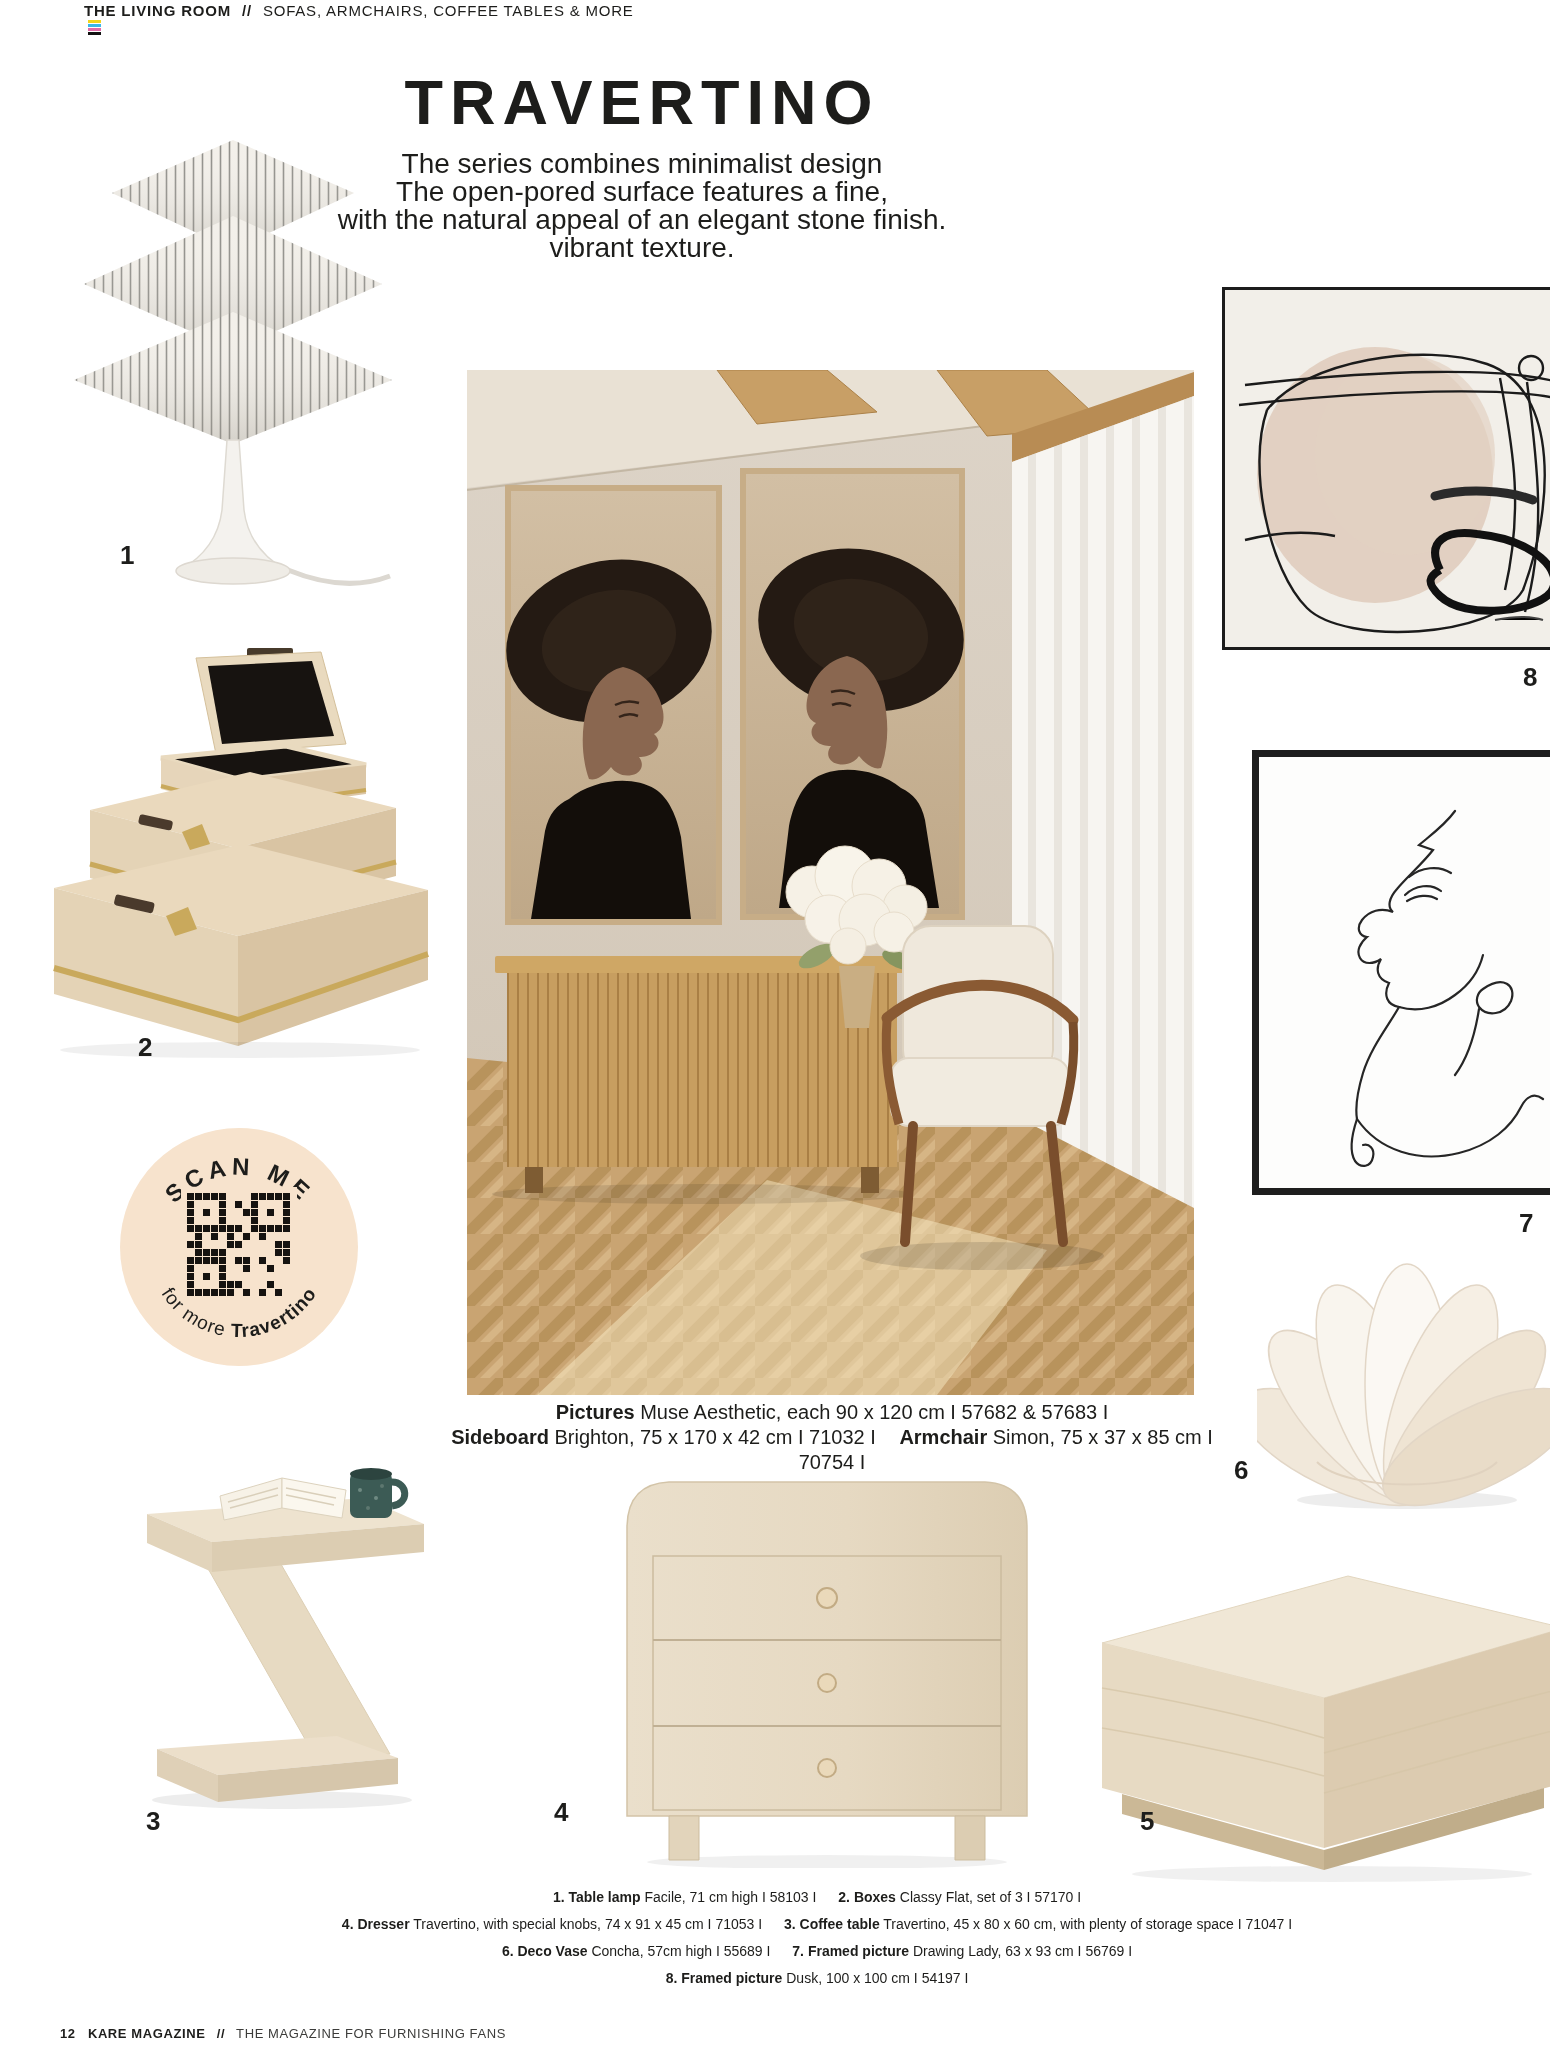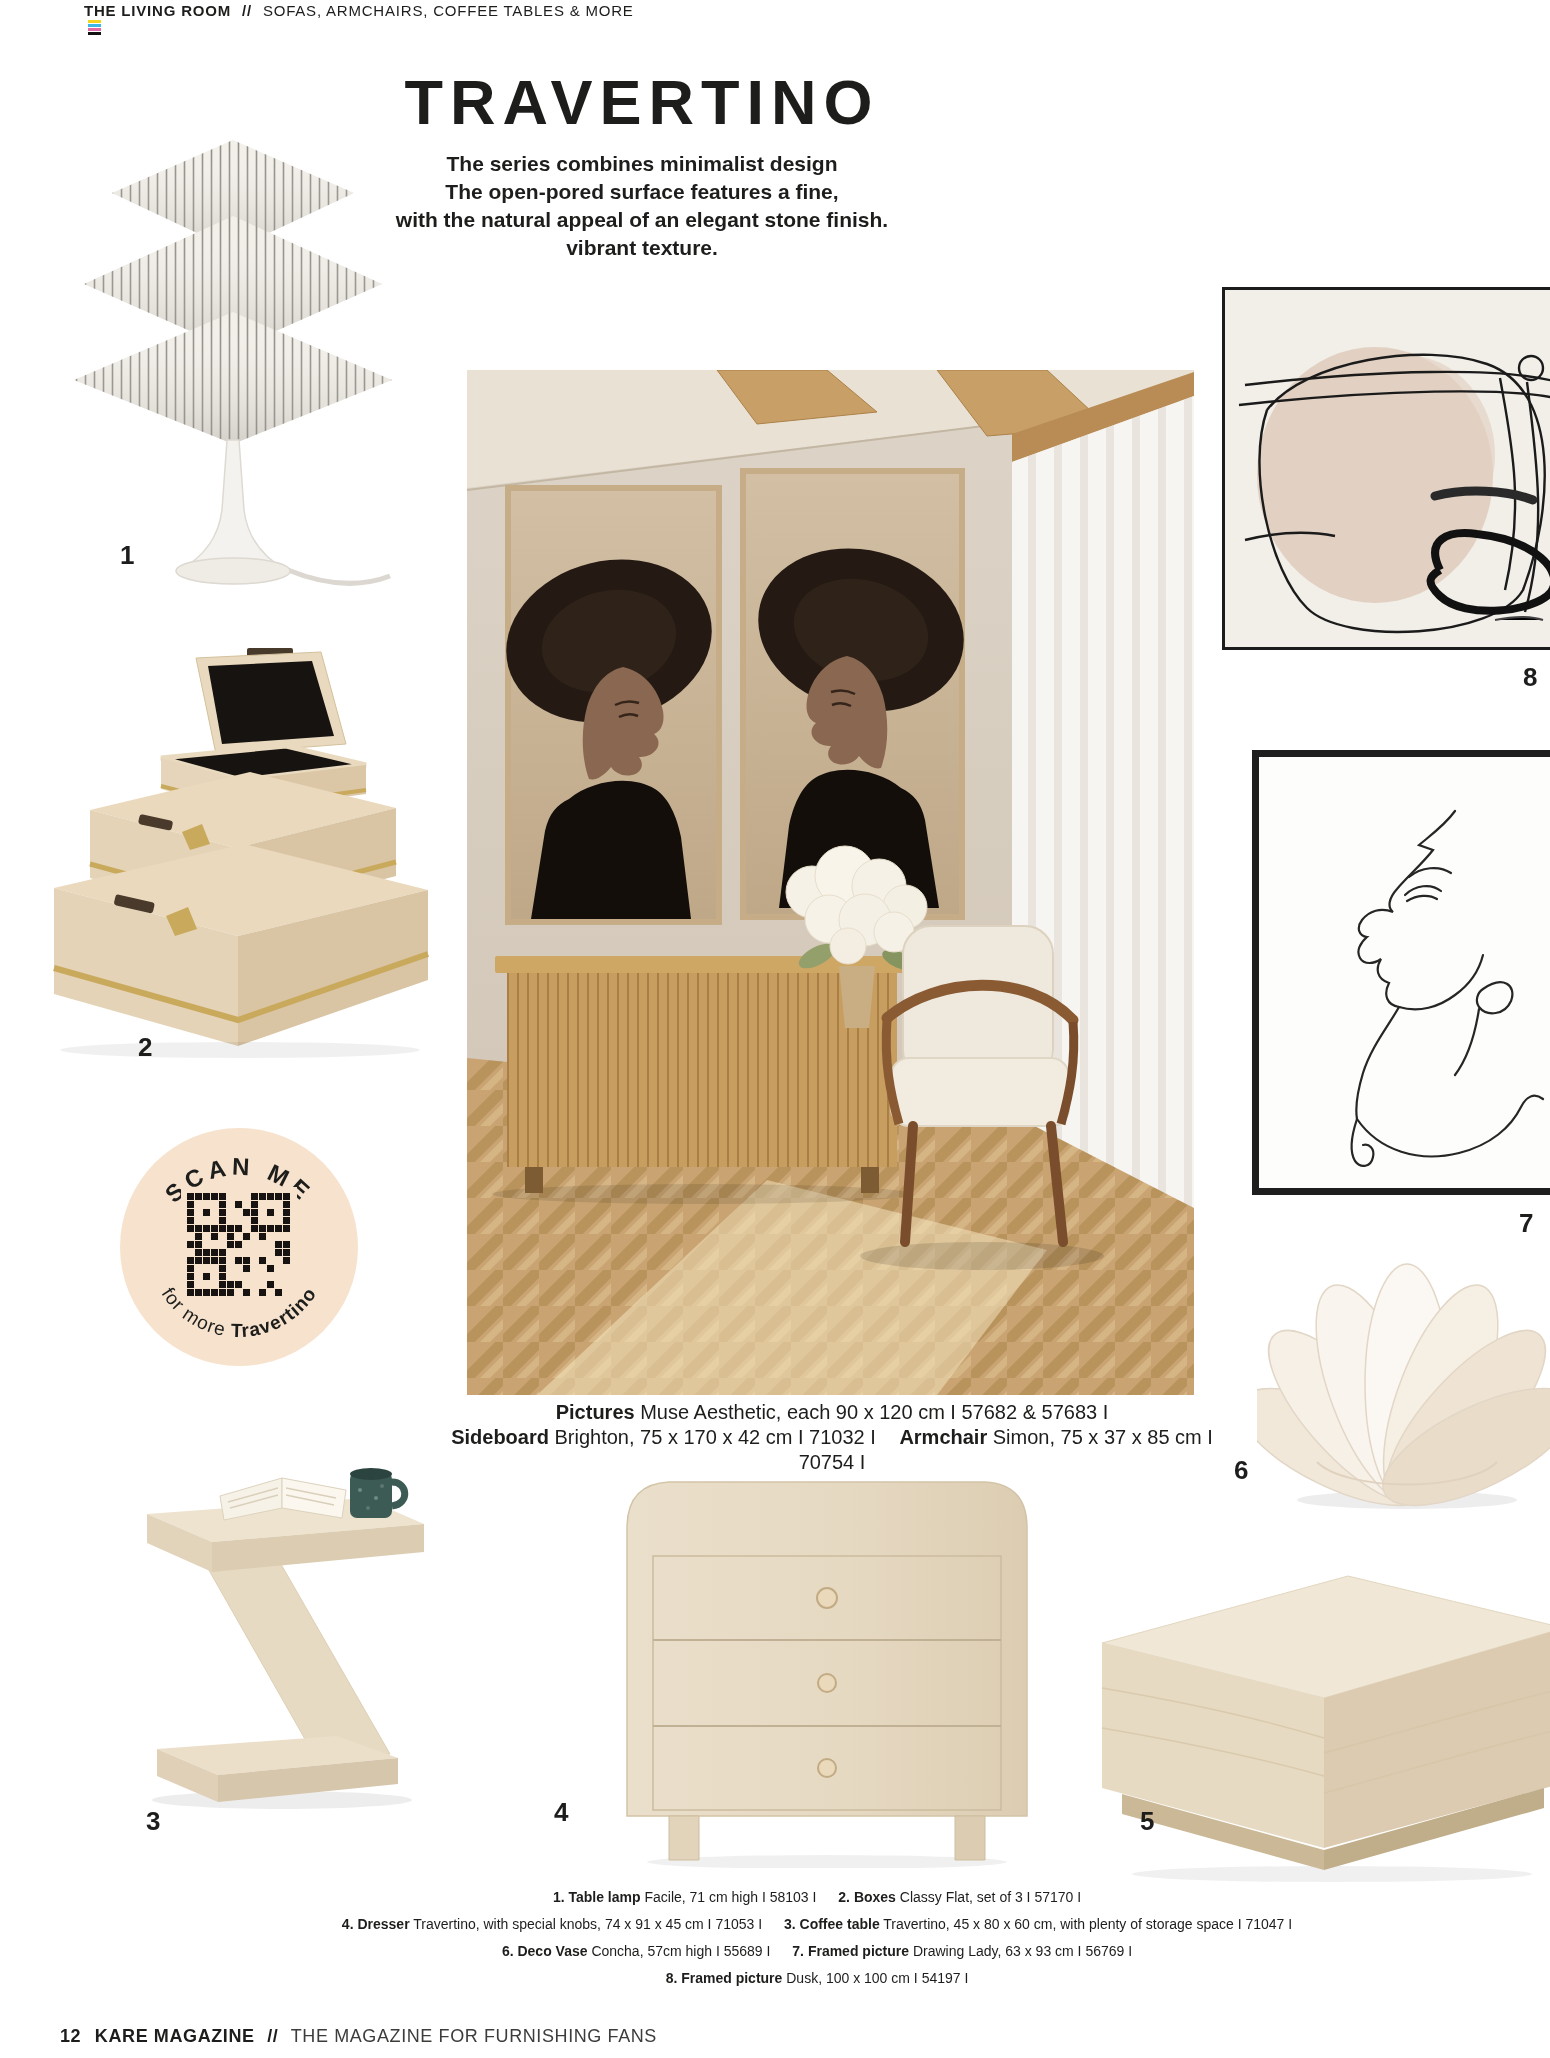--- a/index.html
+++ b/index.html
@@ -7,31 +7,31 @@
         font-family:"Liberation Sans",sans-serif;color:#1d1d1b;margin-left:42px;}
   .abs{position:absolute;}
   
   .header{left:42px;top:2px;font-size:15px;letter-spacing:.8px;white-space:nowrap;}
   .header .b{font-weight:800;}
   .header .sep{font-weight:800;margin:0 6px;}
   .regmark{left:46px;top:20px;width:13px;}
   .regmark div{height:3px;margin-bottom:1px;}
   
   .title{left:250px;top:66px;width:700px;text-align:center;font-size:63px;font-weight:800;letter-spacing:7px;}
-  .intro{left:250px;top:150px;width:700px;text-align:center;font-size:21px;font-weight:700;line-height:28px;}
+  .intro{left:250px;top:150px;width:700px;text-align:center;font-size:28px;font-weight:400;line-height:28px;}
   
   .num{font-size:26px;font-weight:800;}
   
   .caption{left:400px;top:1400px;width:780px;text-align:center;font-size:20px;line-height:25px;}
   .caption .b{font-weight:800;}
   .plist{left:70px;top:1884px;width:1410px;text-align:center;font-size:14px;line-height:27px;}
   .plist .b{font-weight:800;}
   .pair{margin:0 9px;}
   
-  .footer{left:18px;top:2026px;font-size:18px;letter-spacing:.6px;white-space:nowrap;text-align:center;}
+  .footer{left:18px;top:2026px;font-size:13px;letter-spacing:.6px;white-space:nowrap;text-align:center;}
   .footer .b{font-weight:800;}
   .footer .sep{font-weight:800;margin:0 7px;}
   svg{display:block;}
   .badge{left:78px;top:1128px;width:238px;height:238px;}
 </style>
 </head>
 <body>
 
 <div class="page">
 

